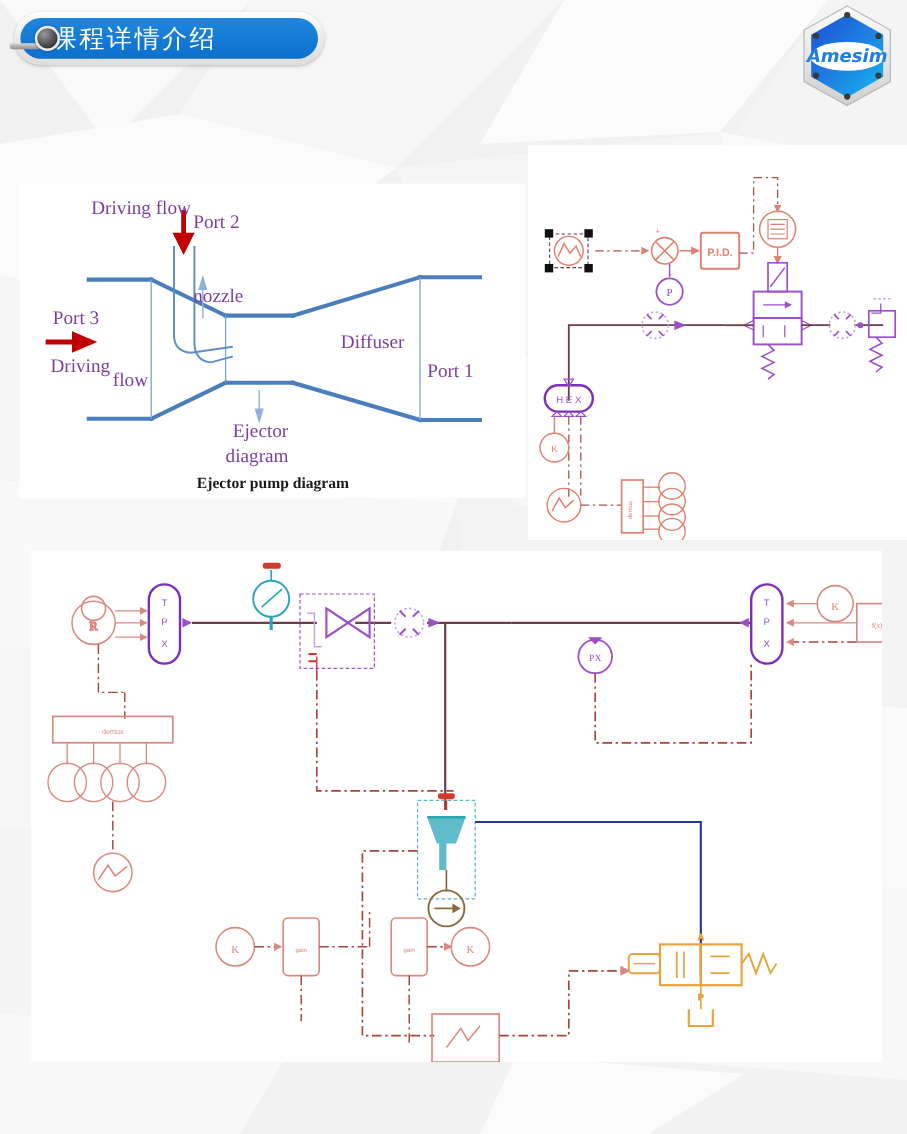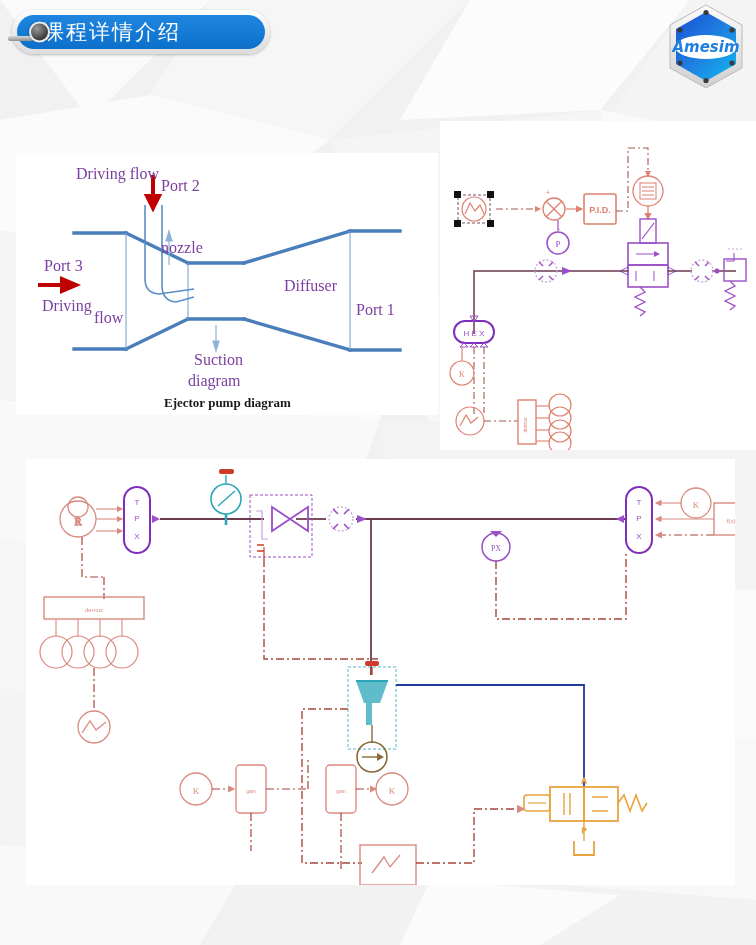--- a/index.html
+++ b/index.html
@@ -176,21 +176,21 @@
       <line x1="200" y1="172" x2="200" y2="192"></line>
       <polygon points="197,188 203,188 200,198"></polygon>
     </g>
   </svg>
   <span class="lbl" style="left:60px;top:12px;">Driving flow</span>
   <span class="lbl" style="left:145px;top:24px;">Port 2</span>
   <span class="lbl" style="left:145px;top:54px;margin-top:32px;">nozzle</span>
   <span class="lbl" style="left:28px;top:104px;">Port 3</span>
   <span class="lbl" style="left:26px;top:144px;">Driving</span>
   <span class="lbl" style="left:34px;top:156px;margin-left:44px;">flow</span>
-  <span class="lbl" style="left:178px;top:198px;">Suction</span>
+  <span class="lbl" style="left:178px;top:198px;">Ejector</span>
   <span class="lbl" style="left:172px;top:219px;">diagram</span>
   <span class="lbl" style="left:268px;top:124px;">Diffuser</span>
   <span class="lbl" style="left:340px;top:124px;margin-top:24px;">Port 1</span>
   <span class="cap" style="left:148px;top:242px;">Ejector pump diagram</span>
 </div>
 
 <div class="panel" id="panel-sketch1">
   <svg viewBox="0 0 316 329">
     <defs>
       <marker id="ar-s" markerWidth="7" markerHeight="7" refX="5" refY="3" orient="auto">

